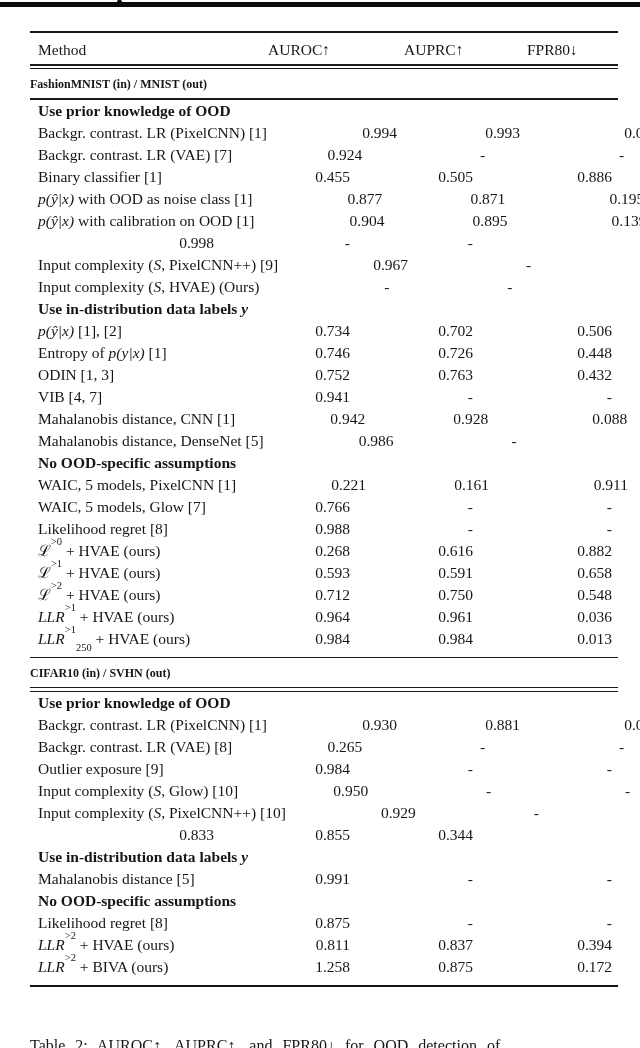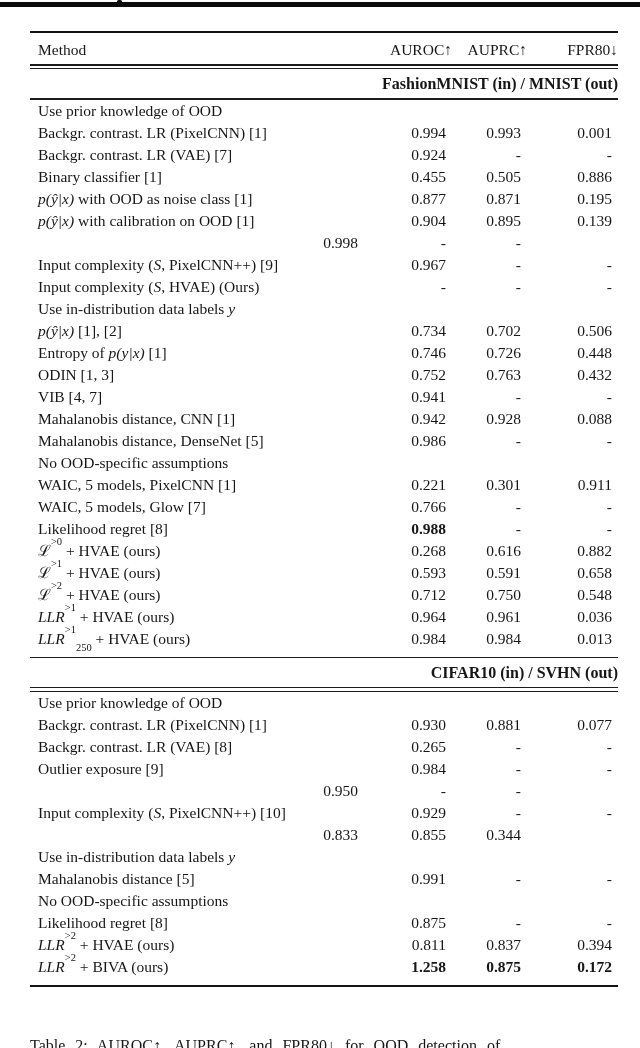--- a/index.html
+++ b/index.html
@@ -14,31 +14,31 @@
   .table-wrap{position:absolute;left:30px;top:31px;width:588px}
 
   .rule{background:#1c1c1c;height:1.6px}
   .rule-thick{height:2.4px;background:#141414}
   .rule-double i{display:block;height:1.2px;background:#1c1c1c}
   .rule-double i + i{margin-top:2.2px}
   .spacer{height:7px}
 
   .row{
     display:grid;grid-template-columns:1fr 88px 75px 91px;
-    height:22px;line-height:22px;font-size:15.5px;white-space:nowrap;
+    height:22px;line-height:22px;font-size:15.5px;white-space:nowrap;gap:48px;
   }
   .header-row{height:31px;line-height:33px}
   .cell{overflow:visible}
   .method-cell{padding-left:8px}
   .num{text-align:right;padding-right:6px}
-  .col-head{text-align:right;padding-right:0}
-  .banner{height:29px;line-height:30px;text-align:right;font-weight:bold;font-size:16px}
+  .col-head{padding-right:0}
+  .banner{height:29px;line-height:30px;text-align:left;font-weight:bold;font-size:12px}
   .group-row{display:block}
-  .group-title{font-weight:normal}
-  .bold{font-weight:bold}
+  .group-title{font-weight:bold}
+  .bold{font-weight:normal}
 
   sup,sub{font-size:10.5px;line-height:0}
   sup{position:relative;top:-0.45em}
   sub{position:relative;top:0.28em}
   em{font-style:italic}
 
   .caption{
     position:absolute;left:30px;top:1037px;width:600px;
     font-size:16px;line-height:17px;white-space:nowrap;word-spacing:6px;
   }
@@ -152,21 +152,21 @@
         <div class="cell num">0.986</div>
         <div class="cell num">-</div>
         <div class="cell num">-</div>
       </div>
       <div class="row group-row">
         <div class="cell method-cell group-title">No OOD-specific assumptions</div>
       </div>
       <div class="row data-row">
         <div class="cell method-cell">WAIC, 5 models, PixelCNN [1]</div>
         <div class="cell num">0.221</div>
-        <div class="cell num">0.301</div>
+        <div class="cell num">0.161</div>
         <div class="cell num">0.911</div>
       </div>
       <div class="row data-row">
         <div class="cell method-cell">WAIC, 5 models, Glow [7]</div>
         <div class="cell num">0.766</div>
         <div class="cell num">-</div>
         <div class="cell num">-</div>
       </div>
       <div class="row data-row">
         <div class="cell method-cell">Likelihood regret [8]</div>
@@ -226,20 +226,21 @@
         <div class="cell num">-</div>
         <div class="cell num">-</div>
       </div>
       <div class="row data-row">
         <div class="cell method-cell">Outlier exposure [9]</div>
         <div class="cell num">0.984</div>
         <div class="cell num">-</div>
         <div class="cell num">-</div>
       </div>
       <div class="row data-row">
+        <div class="cell method-cell">Input complexity (<em>S</em>, Glow) [10]</div>
         <div class="cell num">0.950</div>
         <div class="cell num">-</div>
         <div class="cell num">-</div>
       </div>
       <div class="row data-row">
         <div class="cell method-cell">Input complexity (<em>S</em>, PixelCNN++) [10]</div>
         <div class="cell num">0.929</div>
         <div class="cell num">-</div>
         <div class="cell num">-</div>
       </div>

